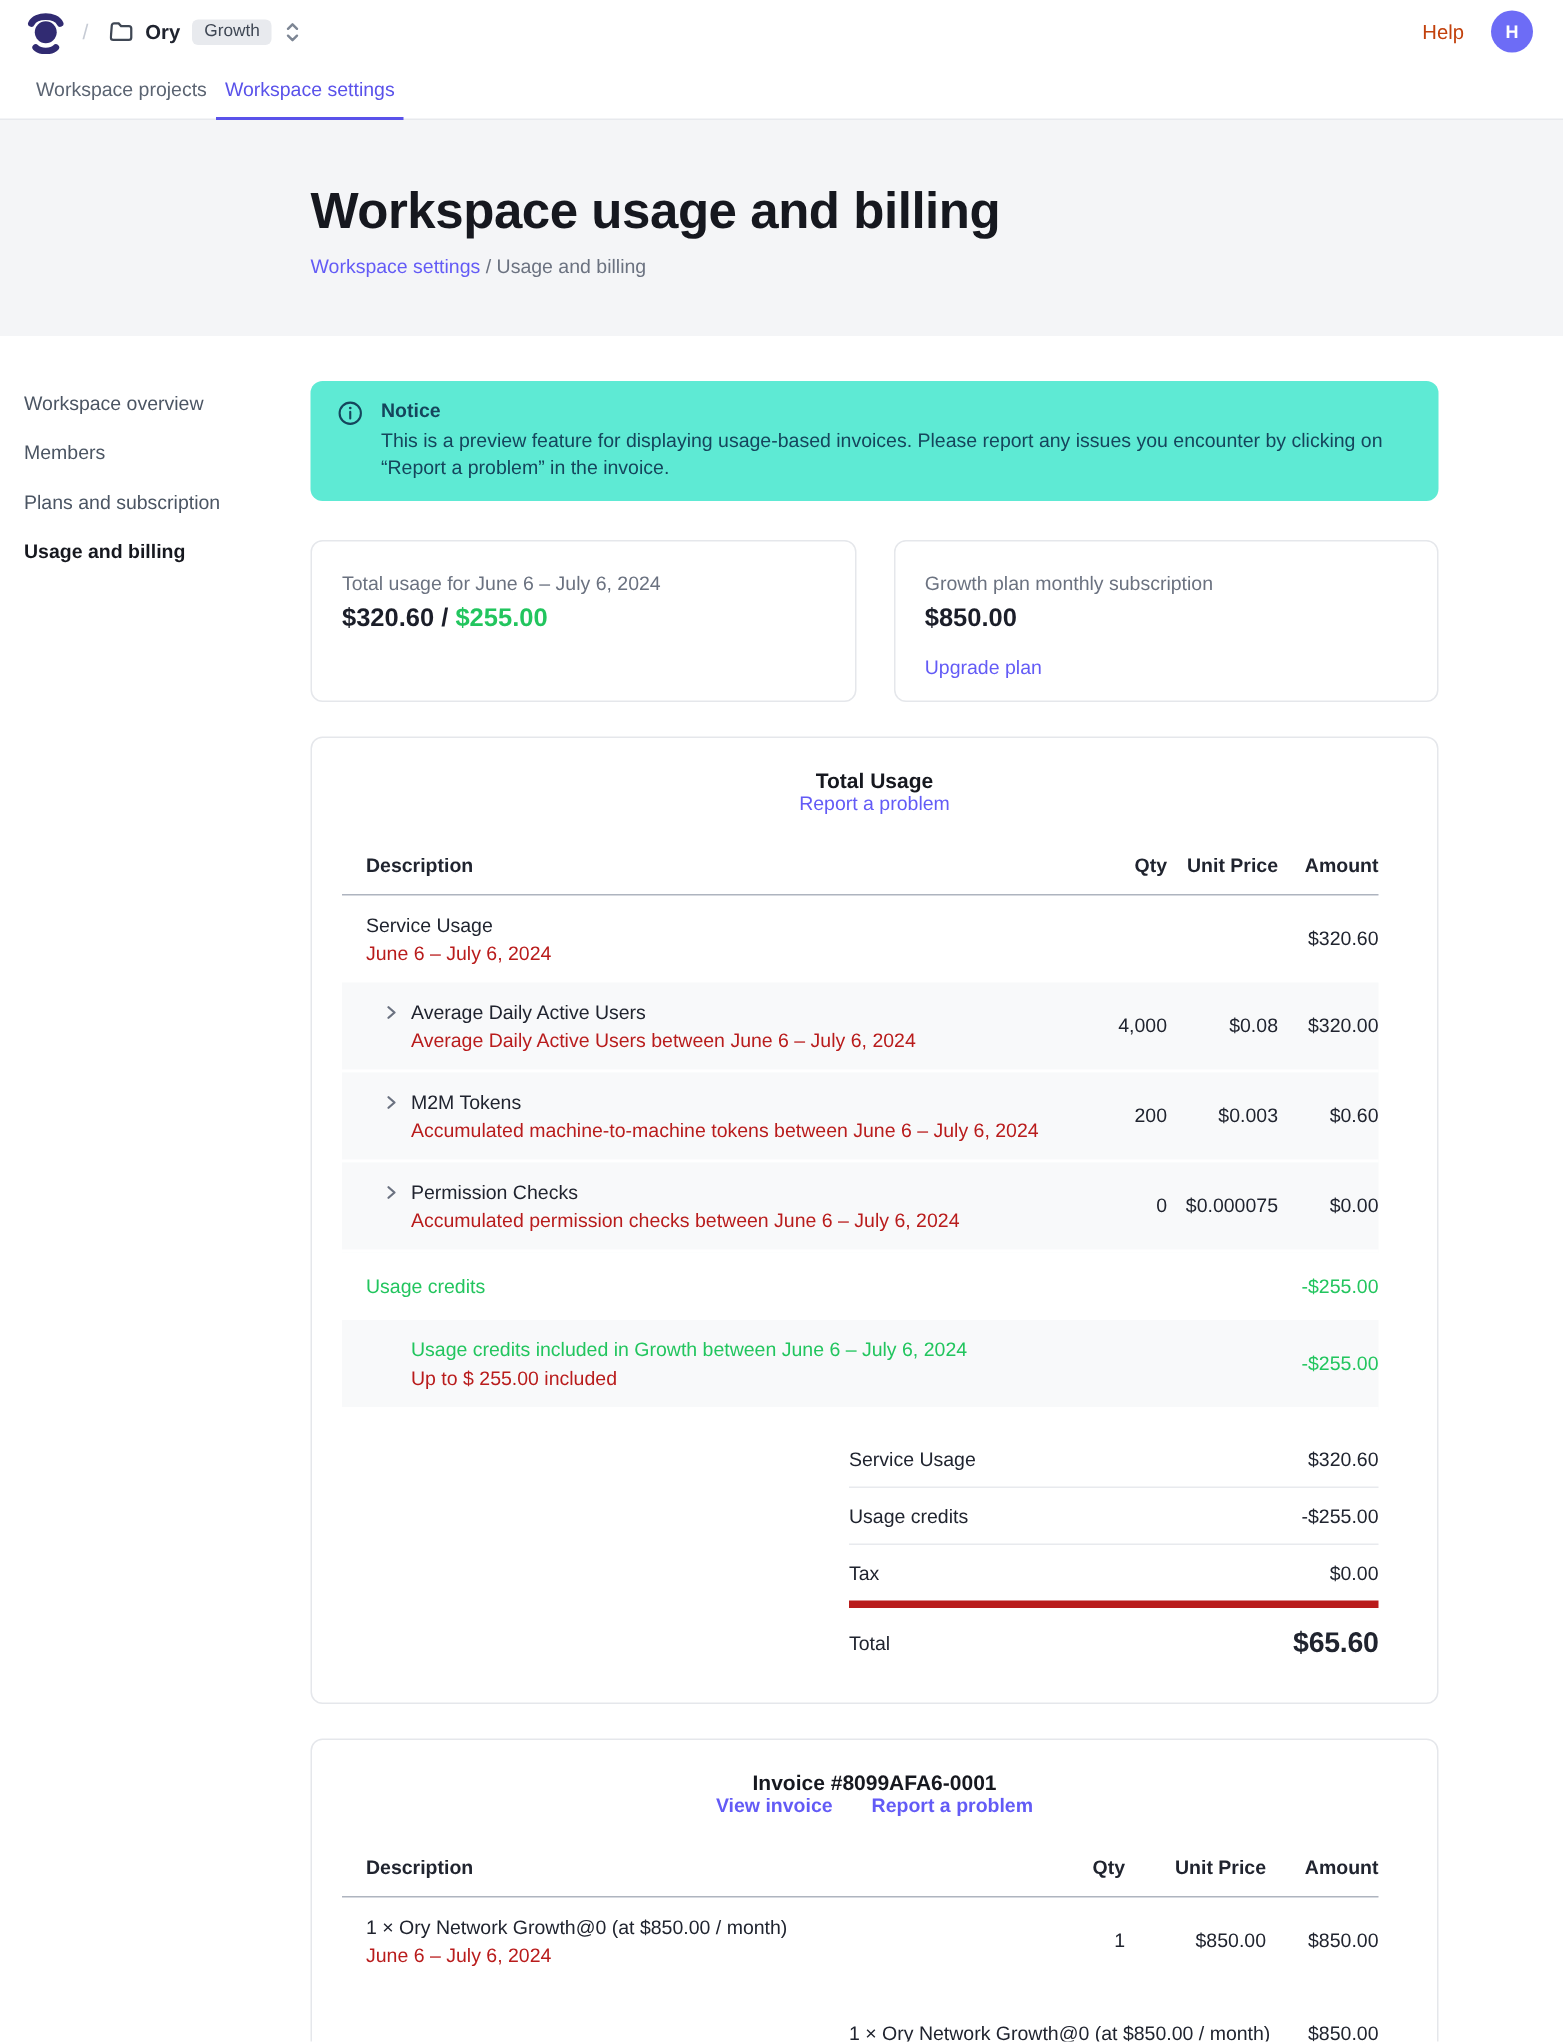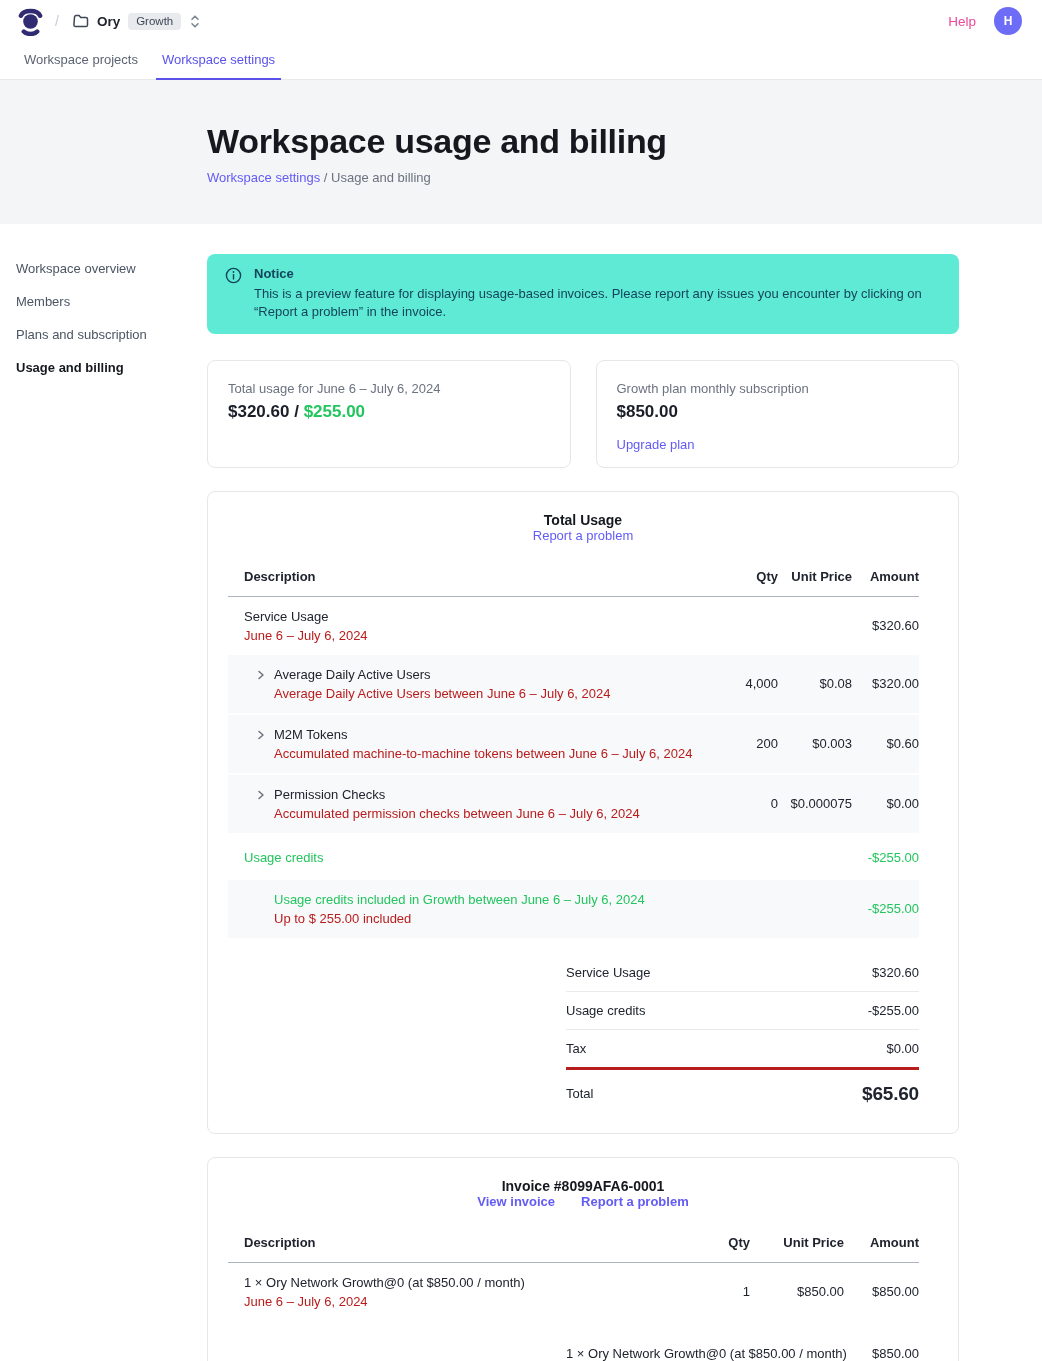--- a/index.html
+++ b/index.html
@@ -14,25 +14,25 @@
 
   
   .topbar { height:42px; background:#fff; display:flex; align-items:center; justify-content:space-between; padding:0 20px 0 18px; }
   .topbar-left { display:flex; align-items:center; gap:12px; }
   .logo { display:flex; align-items:center; cursor:pointer; }
   .crumb-sep { color:#c6cbd4; font-size:14px; }
   .ws-switcher { display:flex; align-items:center; gap:8px; cursor:pointer; padding:4px 2px; border-radius:6px; }
   .ws-name { font-size:13.5px; font-weight:600; color:#20242f; }
   .badge { background:#e8eaee; color:#3f4754; font-size:11.5px; font-weight:500; padding:2.5px 8px; border-radius:4px; }
   .topbar-right { display:flex; align-items:center; gap:18px; }
-  .help-link { color:#ec4899; font-size:13.5px; }
+  .help-link { color:#c2410c; font-size:13.5px; }
   .avatar { width:28px; height:28px; border-radius:50%; background:#6D6CF6; color:#fff; font-size:12px; font-weight:600; display:flex; align-items:center; justify-content:center; cursor:pointer; }
 
   
-  .tabs { display:flex; gap:12px; padding:0 0 0 18px; border-bottom:1px solid #e7e9ed; background:#fff; }
+  .tabs { display:flex; gap:0; padding:0 0 0 18px; border-bottom:1px solid #e7e9ed; background:#fff; }
   .tab { font-size:13px; color:#5b6472; padding:10px 6px 11px; border-bottom:2px solid transparent; margin-bottom:-1px; cursor:pointer; }
   .tab.active { color:#5a52ea; border-bottom-color:#5a52ea; font-weight:500; }
 
   
   .hero { background:#f4f5f7; padding:42px 20px 0 207px; height:144px; }
   .hero h1 { font-size:34px; font-weight:700; color:#16181f; letter-spacing:-0.3px; }
   .hero-crumbs { margin-top:9px; font-size:13px; color:#6b7280; }
   .hero-crumbs a { color:#635BF6; font-weight:500; }
 
   
@@ -80,21 +80,21 @@
   .trow.shaded.no-chev .cell.desc { padding-left:46px; }
   .chev { color:#6b7280; margin-top:2px; cursor:pointer; display:inline-flex; }
   .green, .rname.green { color:#22c55e; }
   .cell.num.green { color:#22c55e; }
   .trow.credits { padding:15px 0; }
   .trow.credits .cell.desc { padding-left:16px; }
 
   
   .sum { width:353px; margin-left:auto; margin-right:19px; margin-top:14px; }
   .sum-row { display:flex; justify-content:space-between; align-items:center; padding:11px 0; border-bottom:1px solid #e8eaee; font-size:13px; color:#20242f; }
-  .sum-row.pre-total { border-bottom:3px solid #b91c1c; }
+  .sum-row.pre-total { border-bottom:5px solid #b91c1c; }
   .sum-row.total { border-bottom:none; padding:13px 0 4px; }
   .sum-row.total .sum-val { font-size:19px; font-weight:700; letter-spacing:-0.2px; }
   .sum-val { text-align:right; }
 
   svg { display:block; }
 </style>
 </head>
 <body>
 
 <header class="topbar">

